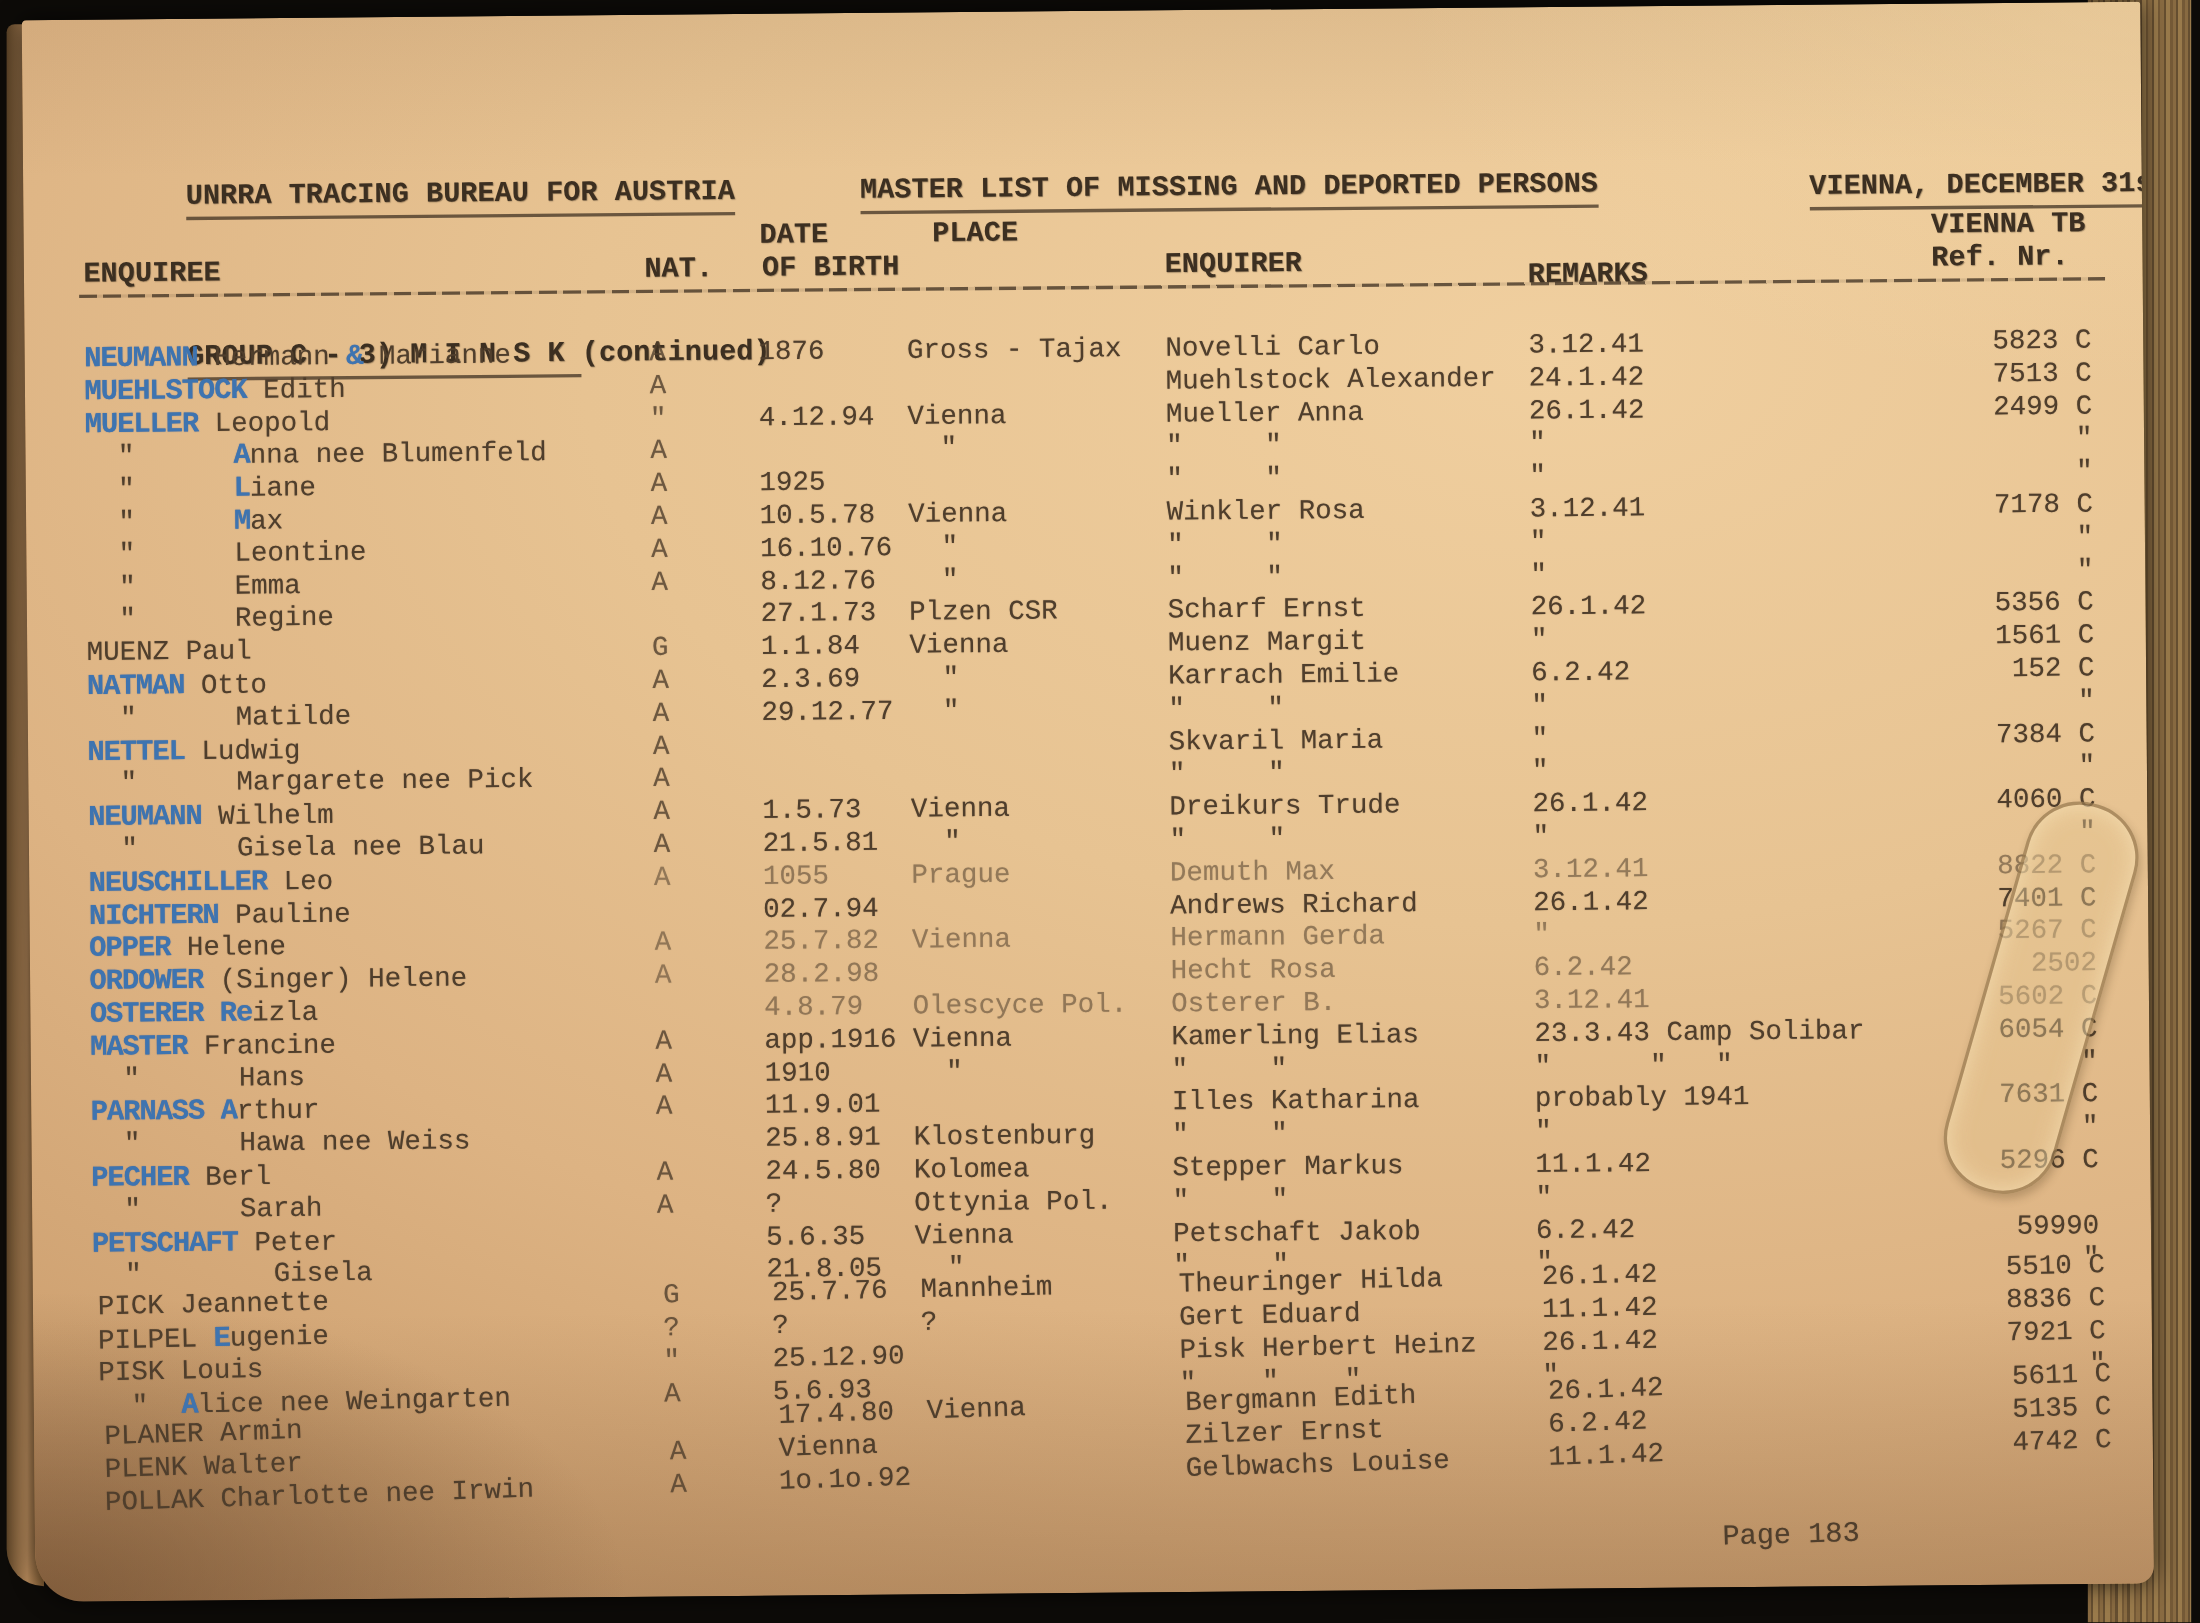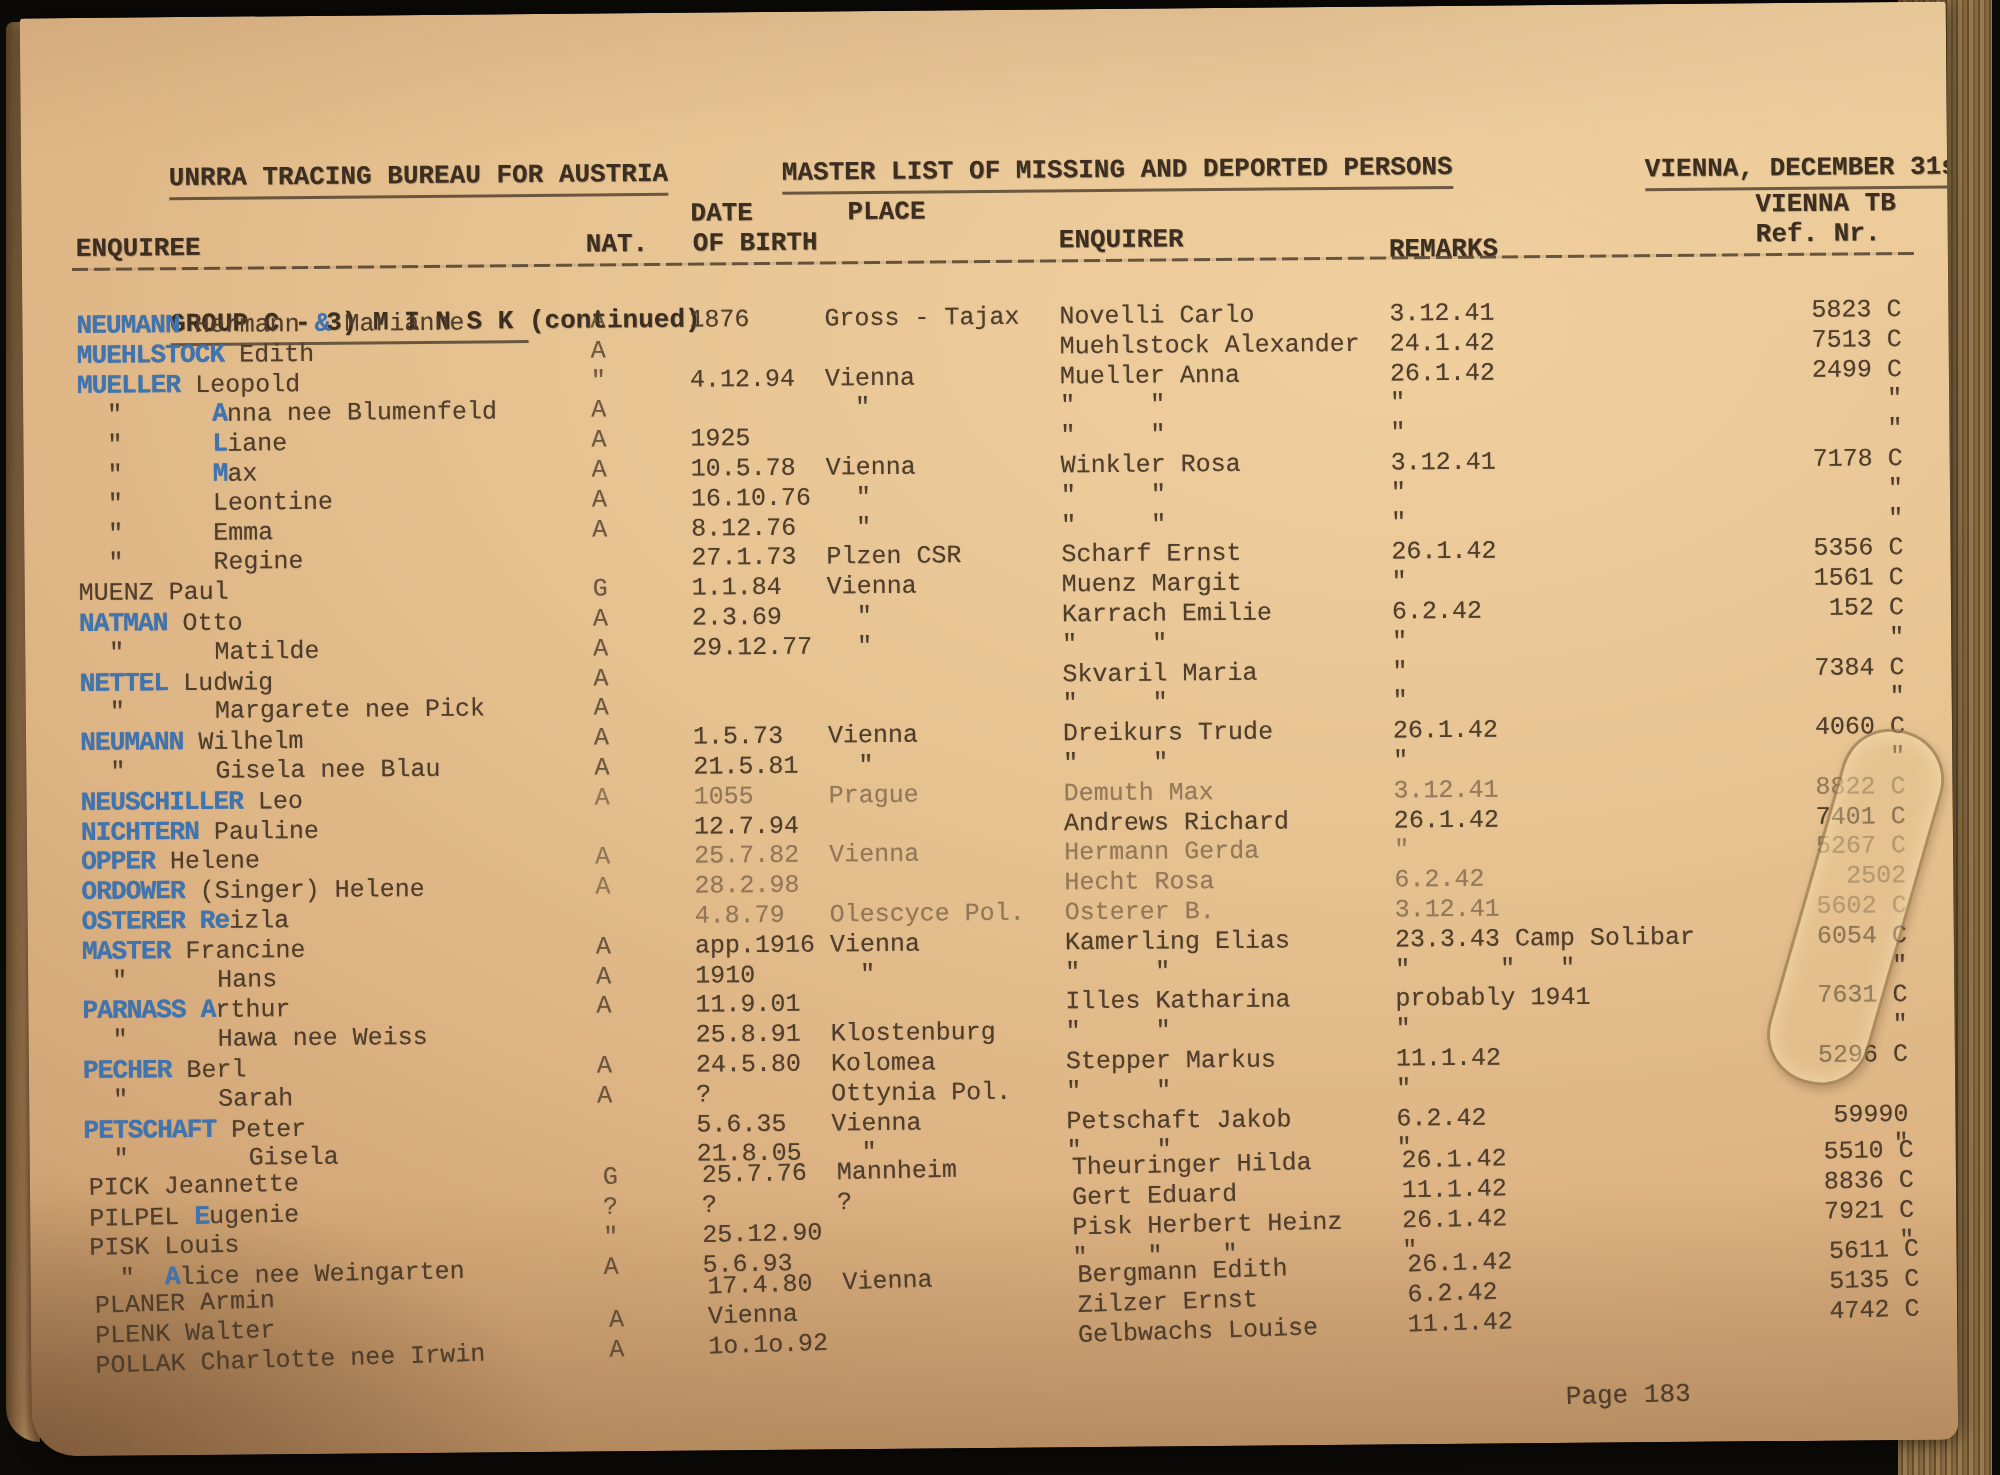--- a/index.html
+++ b/index.html
@@ -258,21 +258,21 @@
           <span class="cell c-nat">A</span>
           <span class="cell c-date">1055</span>
           <span class="cell c-place">Prague</span>
           <span class="cell c-enq">Demuth Max</span>
           <span class="cell c-rem">3.12.41</span>
           <span class="cell c-ref">8822 C</span>
         </div>
         <div class="row">
           <span class="cell c-name"><span class="blue">NICHTERN</span><span> Pauline</span></span>
           <span class="cell c-nat"></span>
-          <span class="cell c-date">12.7.94</span>
+          <span class="cell c-date">02.7.94</span>
           <span class="cell c-place"></span>
           <span class="cell c-enq">Andrews Richard</span>
           <span class="cell c-rem">26.1.42</span>
           <span class="cell c-ref">7401 C</span>
         </div>
         <div class="row fade">
           <span class="cell c-name"><span class="blue">OPPER</span><span> Helene</span></span>
           <span class="cell c-nat">A</span>
           <span class="cell c-date">25.7.82</span>
           <span class="cell c-place">Vienna</span>

